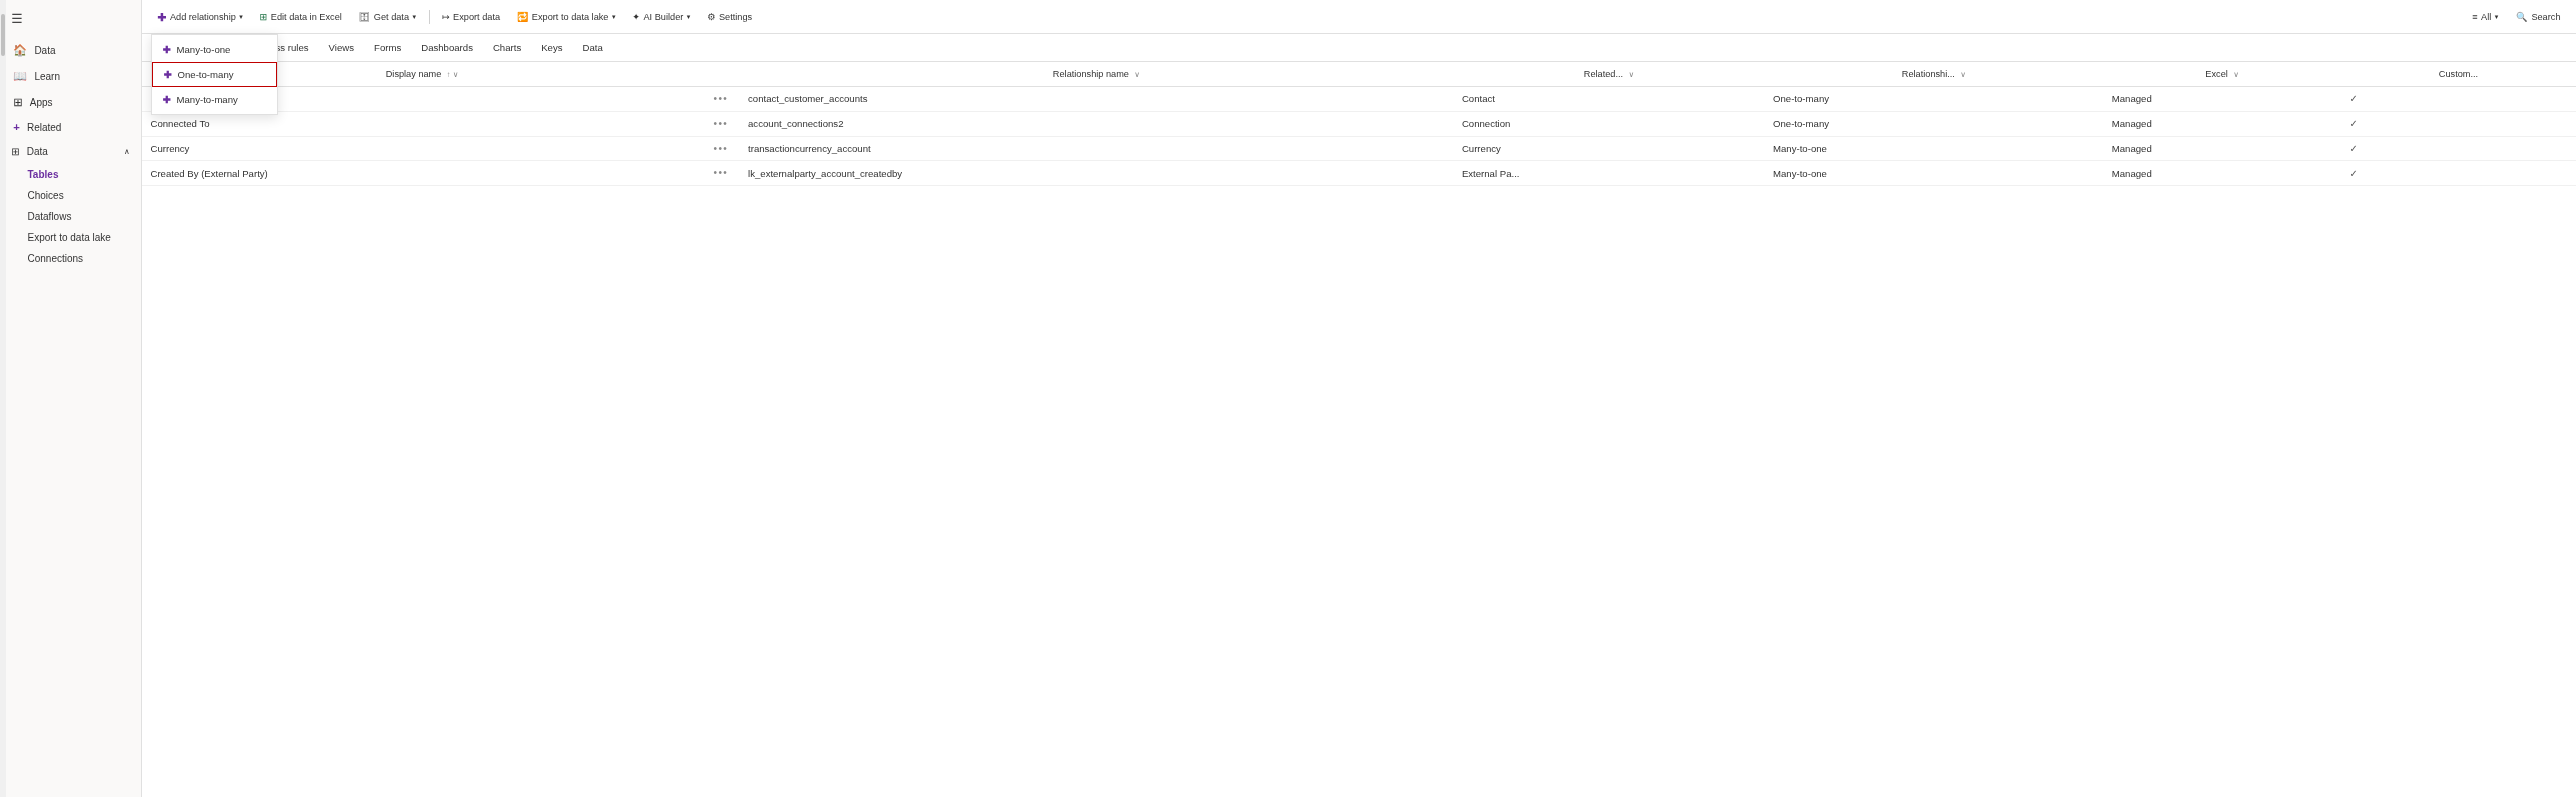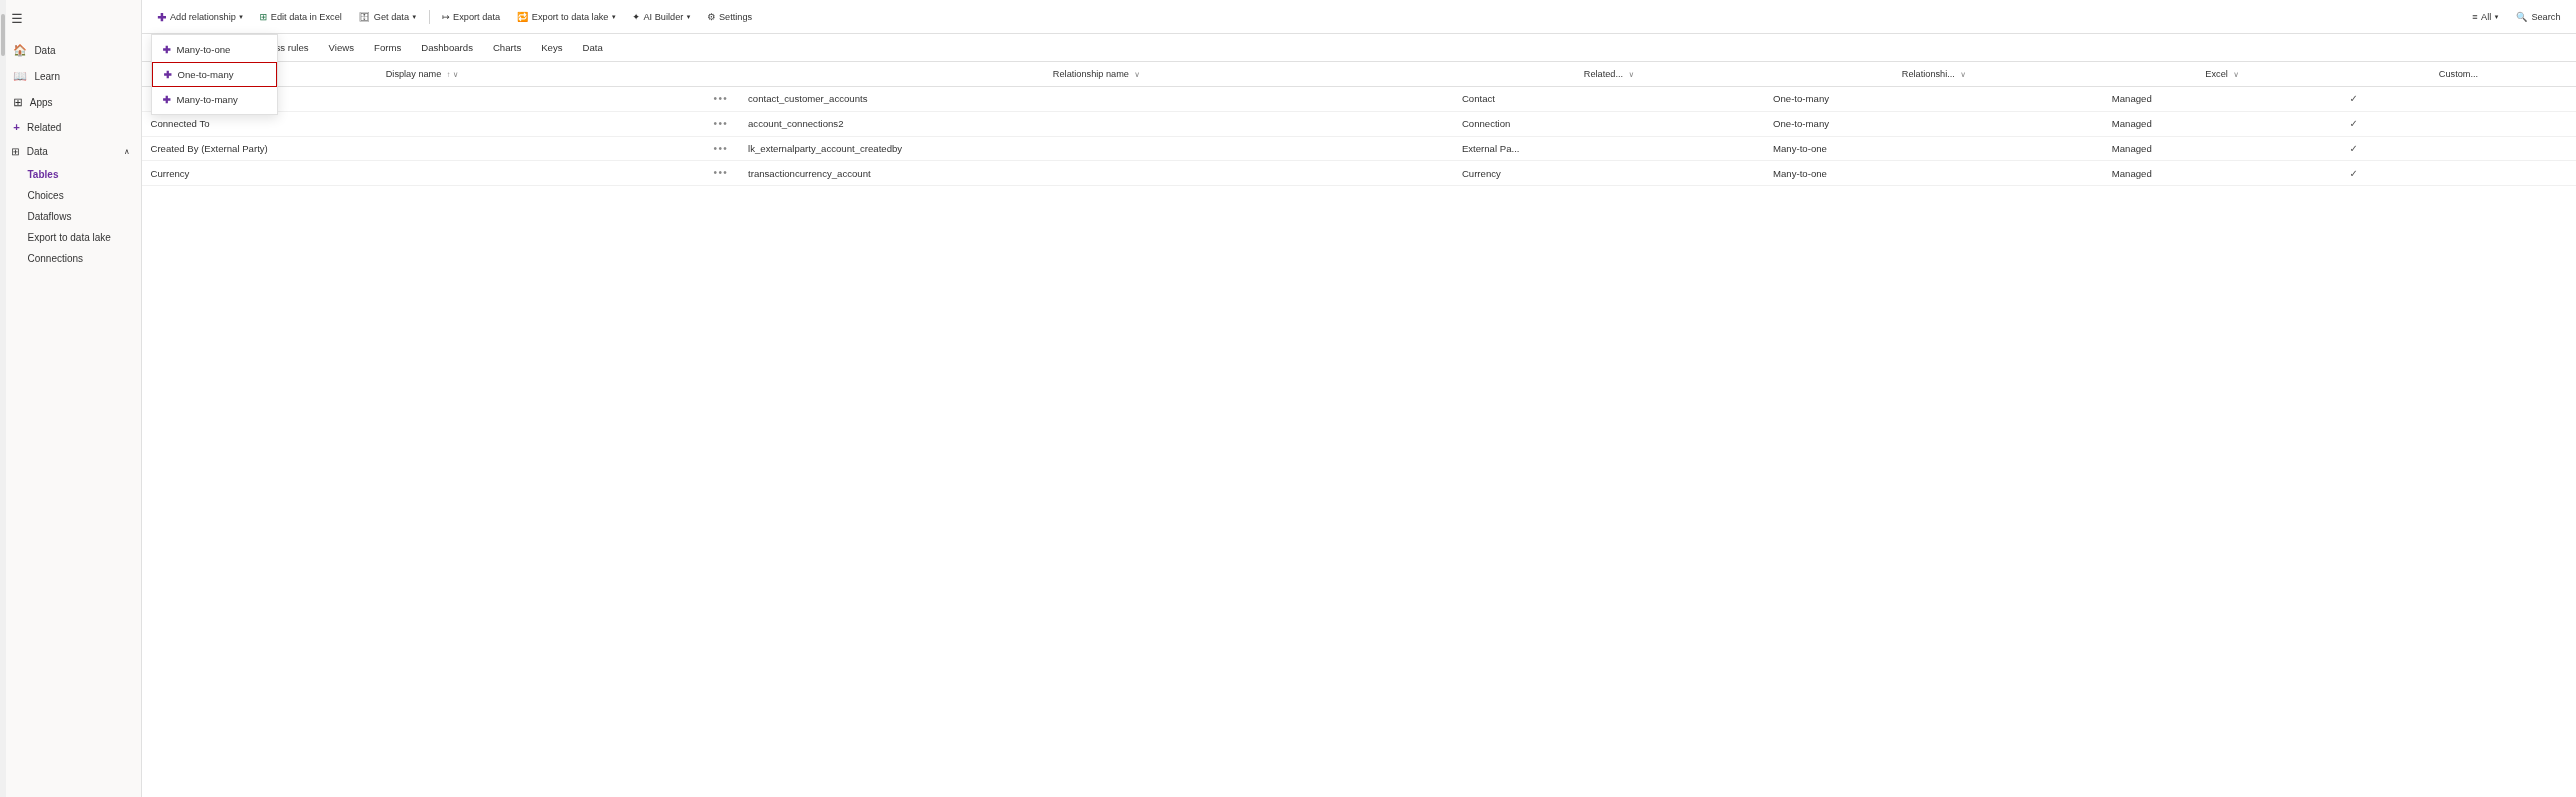--- a/index.html
+++ b/index.html
@@ -422,35 +422,35 @@
           <tr>
     <td>Connected To</td>
     <td><span class="dots-btn">•••</span></td>
     <td>account_connections2</td>
     <td>Connection</td>
     <td>One-to-many</td>
     <td>Managed</td>
     <td><span class="checkmark">✓</span></td>
   </tr>
           <tr>
+    <td>Currency</td>
+    <td><span class="dots-btn">•••</span></td>
+    <td>transactioncurrency_account</td>
+    <td>Currency</td>
+    <td>Many-to-one</td>
+    <td>Managed</td>
+    <td><span class="checkmark">✓</span></td>
+  </tr>
+          <tr>
     <td>Created By (External Party)</td>
     <td><span class="dots-btn">•••</span></td>
     <td>lk_externalparty_account_createdby</td>
     <td>External Pa...</td>
     <td>Many-to-one</td>
     <td>Managed</td>
     <td><span class="checkmark">✓</span></td>
   </tr>
-          <tr>
-    <td>Currency</td>
-    <td><span class="dots-btn">•••</span></td>
-    <td>transactioncurrency_account</td>
-    <td>Currency</td>
-    <td>Many-to-one</td>
-    <td>Managed</td>
-    <td><span class="checkmark">✓</span></td>
-  </tr>
         </tbody>
     </table>
   </div>
 
 </div>
 
 
 </body></html>

